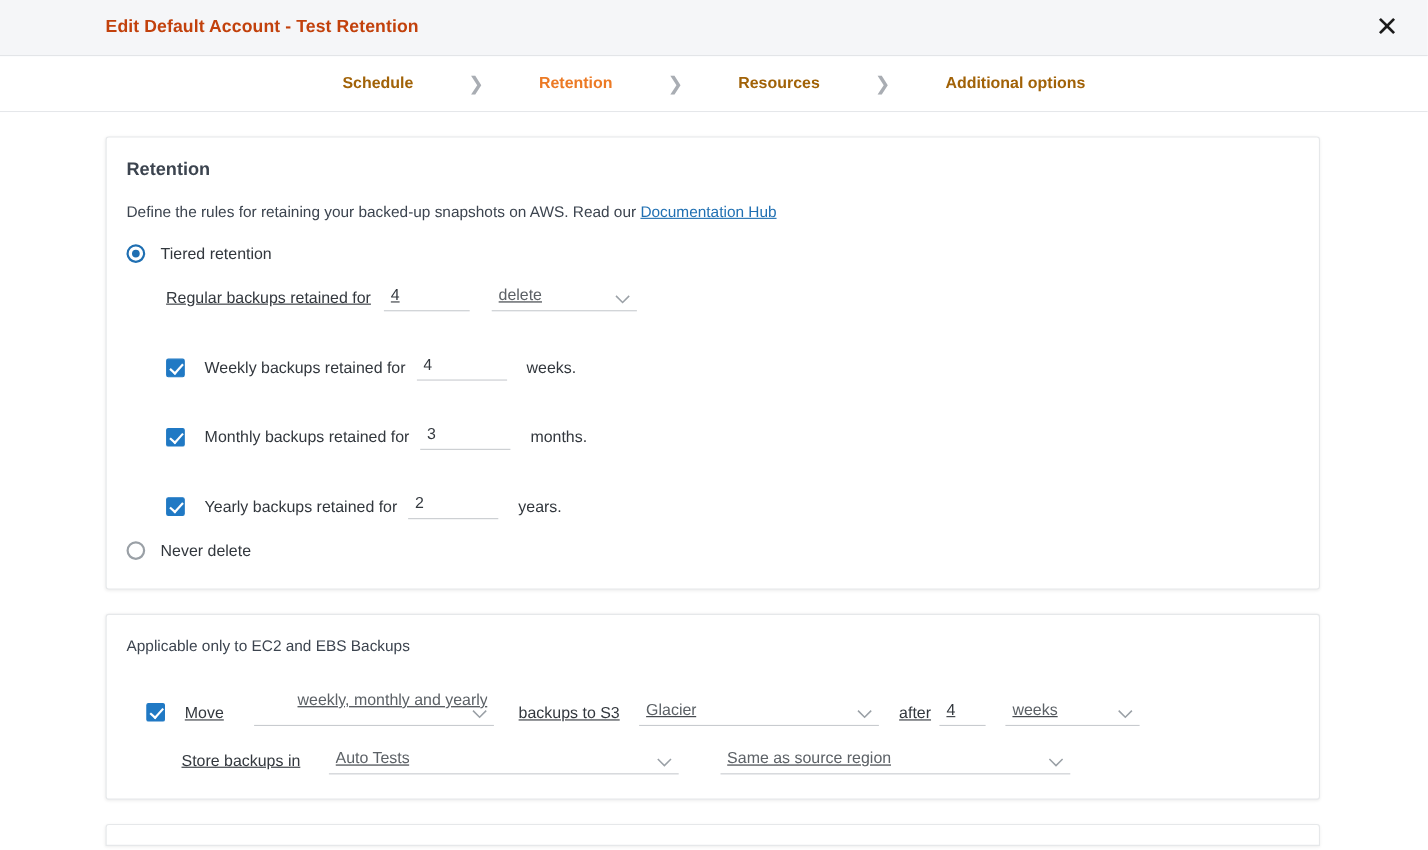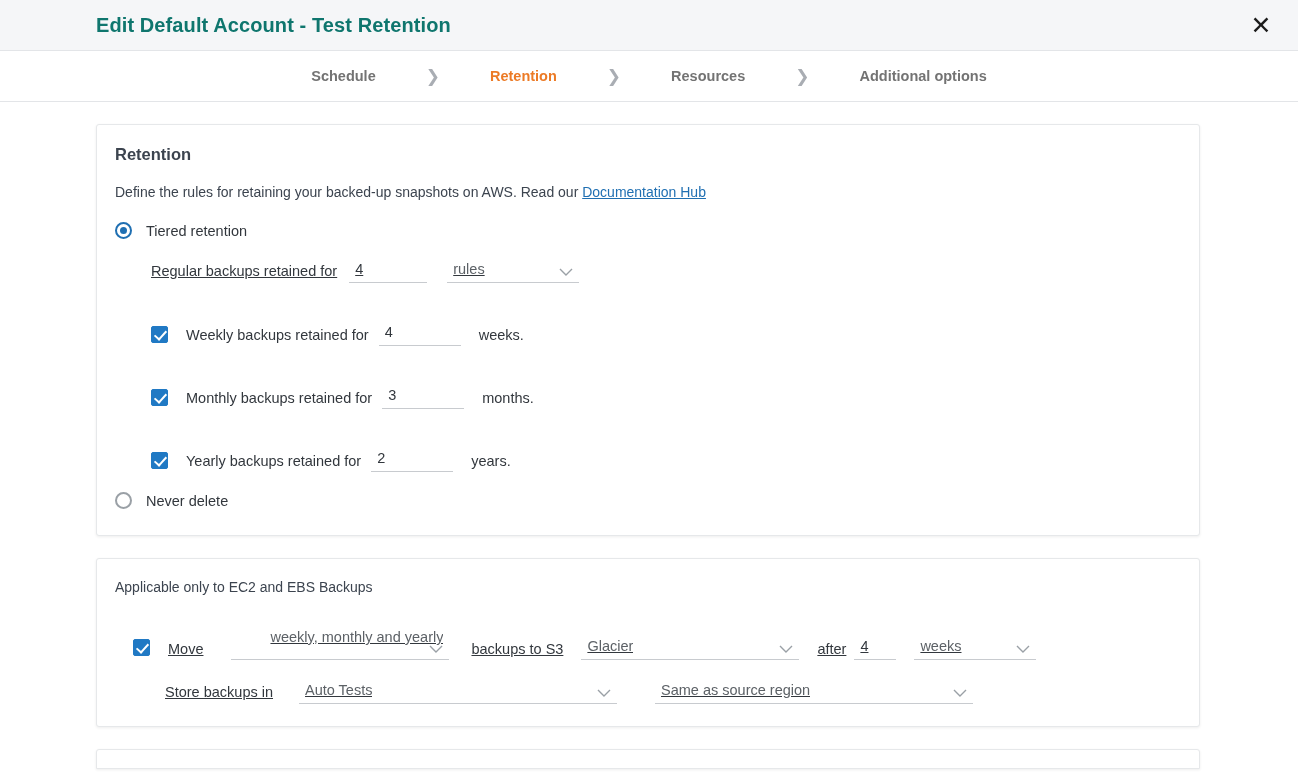--- a/index.html
+++ b/index.html
@@ -16,23 +16,23 @@
   
   .modal-header {
     position: relative;
     height: 51px;
     background: #f5f6f8;
     border-bottom: 1px solid #e3e5e8;
     display: flex;
     align-items: center;
   }
   .modal-title {
-    font-size: 20px;
+    font-size: 16px;
     font-weight: bold;
-    color: #0f766e;
+    color: #c2410c;
     margin-left: 96px;
     letter-spacing: 0.1px;
   }
   .close-btn {
     position: absolute;
     right: 22px;
     top: 50%;
     transform: translateY(-50%);
     width: 30px; height: 30px;
     display: flex; align-items: center; justify-content: center;
@@ -51,21 +51,21 @@
     background: #ffffff;
     border-bottom: 1px solid #e3e5e8;
     display: flex;
     align-items: center;
     justify-content: center;
     gap: 0px;
   }
   .wizard-step {
     font-size: 14.5px;
     font-weight: bold;
-    color: #737373;
+    color: #a16207;
     padding: 0 14px;
     cursor: pointer;
     white-space: nowrap;
   }
   .wizard-step.active { color: #ec7a25; }
   .wizard-sep {
     color: #a9adb3;
     font-size: 17px;
     padding: 0 36px;
     user-select: none;
@@ -261,21 +261,21 @@
 
     <div class="radio-row">
       <span class="radio checked"></span>
       <span class="radio-label">Tiered retention</span>
     </div>
 
     <div class="field-row" style="padding-left:36px;">
       <span class="row-label">Regular backups retained for</span>
       <input class="num-input" style="width: 78px; margin-left: 12px;" value="4">
       <div class="select" style="width:132px; margin-left:20px;">
-        <span class="sel-val">rules</span>
+        <span class="sel-val">delete</span>
         <span class="chev">
           <svg width="14" height="9" viewBox="0 0 14 9">
               <path d="M1 1 L7 7 L13 1" stroke="#9aa0a6" stroke-width="1.4" fill="none"></path>
             </svg>
         </span>
       </div>
     </div>
 
     <div class="tier-row">
       <span class="cbx"></span>

